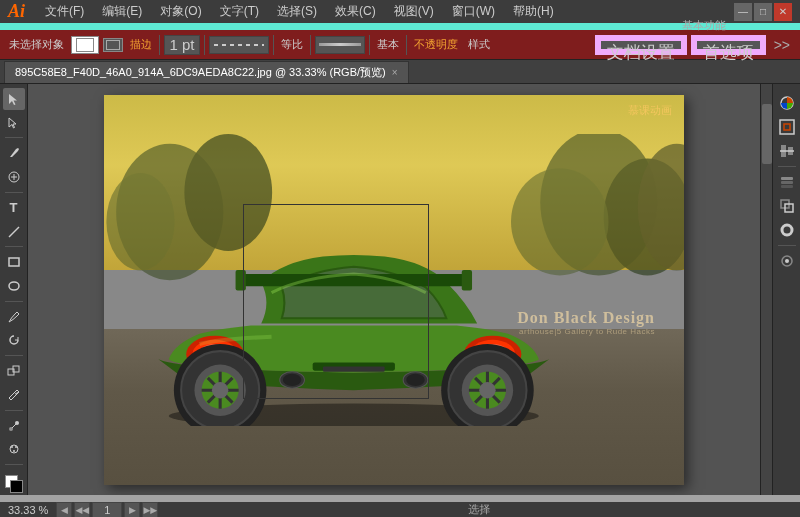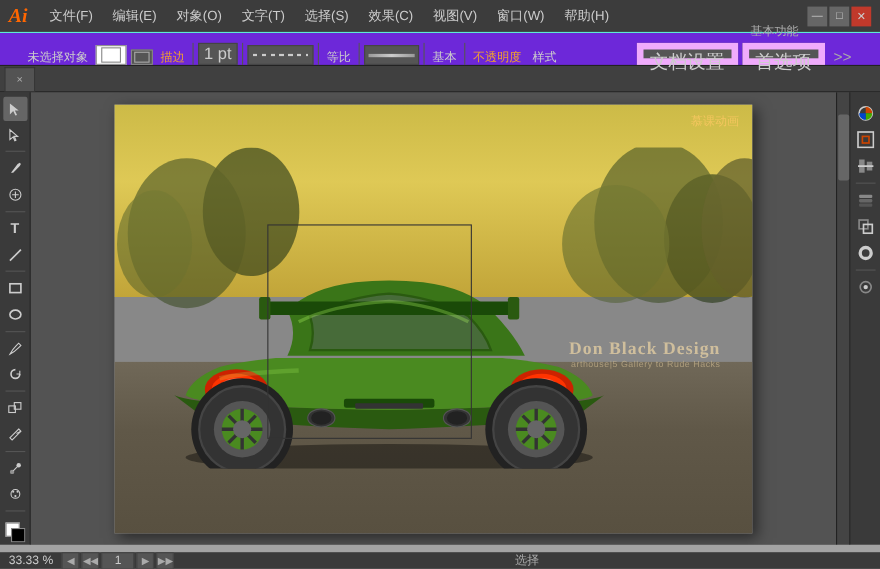--- a/index.html
+++ b/index.html
@@ -5,21 +5,21 @@
     * { margin: 0; padding: 0; box-sizing: border-box; }
     body { width: 800px; height: 517px; overflow: hidden; background: #535353; font-family: 'Microsoft YaHei', Arial, sans-serif; font-size: 12px; color: #ccc; }
 
     
     #title-bar {
       height: 30px;
       background: #3c3c3c;
       display: flex;
       align-items: center;
       padding: 0 8px;
-      border-bottom: 1px solid #5eead4;
+      border-bottom: 7px solid #5eead4;
     }
     #title-bar .ai-logo {
       color: #ff6600;
       font-size: 18px;
       font-weight: bold;
       font-style: italic;
       margin-right: 12px;
       font-family: Georgia, serif;
     }
     #title-bar .menu-items {
@@ -53,24 +53,24 @@
     #title-bar .workspace-label {
       color: #aaa;
       font-size: 11px;
       margin-right: 8px;
       margin-top: 28px;
     }
 
     
     #toolbar {
       height: 30px;
-      background: #6d28d9;
-      display: flex;
-      align-items: flex-end;
-      padding: 0 22px;
+      background: #7f1d1d;
+      display: flex;
+      align-items: center;
+      padding: 0 6px;
       gap: 4px;
       border-bottom: 1px solid #222;
     }
     .tb-label { color: #ccc; font-size: 11px; padding: 0 3px; }
     .tb-input {
       background: #555;
       border: 1px solid #444;
       color: #ccc;
       font-size: 15px;
       height: 20px;
@@ -385,20 +385,21 @@
   <span class="tb-label tb-accent">不透明度</span>
   <span class="tb-label">样式</span>
   <div style="flex:1;"></div>
   <button class="tb-btn">文档设置</button>
   <button class="tb-btn">首选项</button>
   <span style="font-size:14px;color:#aaa;cursor:pointer;padding:0 4px;">&gt;&gt;</span>
 </div>
 
 <div id="tab-bar">
   <div class="tab active">
+    <span style="font-size:11px;">895C58E8_F40D_46A0_914A_6DC9AEDA8C22.jpg @ 33.33%  (RGB/预览)</span>
     <span class="tab-close">×</span>
   </div>
 </div>
 
 <div id="main">
 
   <div id="left-tools">
 
     <div class="tool-btn active" title="Selection">
       <svg width="14" height="14" viewBox="0 0 14 14">

